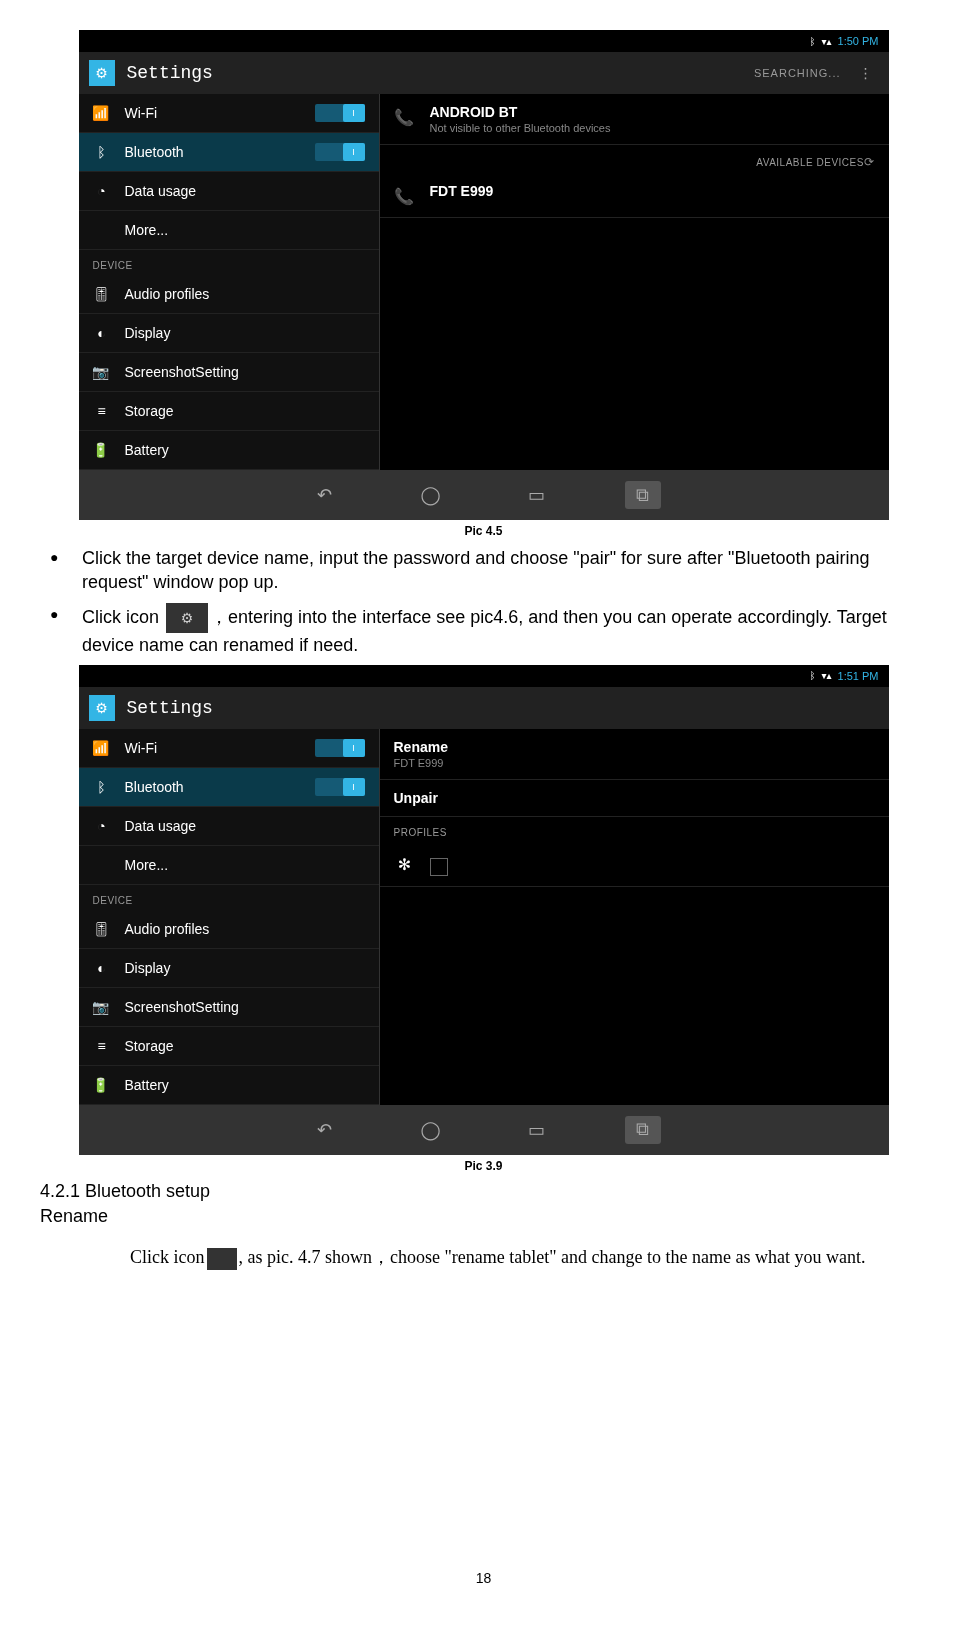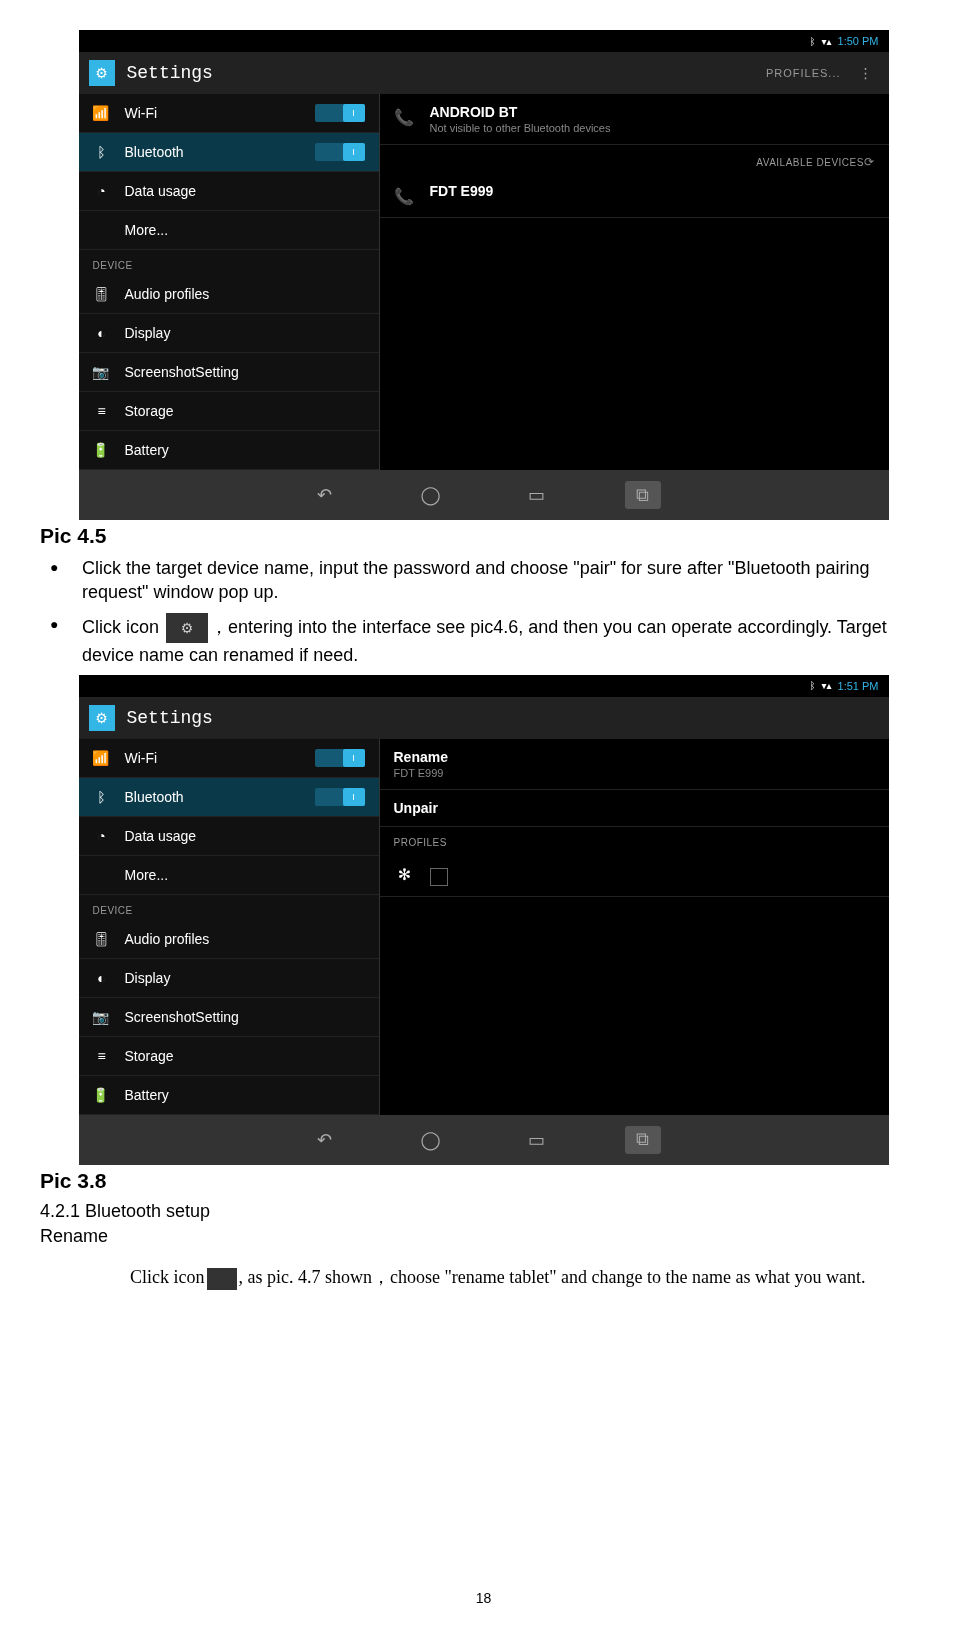--- a/index.html
+++ b/index.html
@@ -166,22 +166,23 @@
     align-items: center;
     justify-content: center;
     color: #aaa;
     font-size: 18px;
   }
   .nav-btn.active {
     background: #555;
     border-radius: 3px;
   }
   .caption {
+    text-align: center;
     font-weight: bold;
-    font-size: 21px;
+    font-size: 12px;
     margin: 4px 0 8px 0;
   }
   ul.bullets {
     list-style: none;
     padding: 0;
     margin: 0 0 8px 0;
   }
   ul.bullets > li {
     position: relative;
     padding-left: 42px;
@@ -237,21 +238,21 @@
 
 <div class="screenshot">
   <div class="status-bar">
     <span>ᛒ</span>
     <span>▾▴</span>
     <span class="time">1:50 PM</span>
   </div>
   <div class="header-bar">
     <span class="header-icon">⚙</span>
     <span class="header-title">Settings</span>
-    <span class="searching">PROFILES...</span>
+    <span class="searching">SEARCHING...</span>
     <span class="more-dots">⋮</span>
   </div>
   <div class="content-row">
     <div class="sidebar">
       <div class="side-item">
         <span class="icon">📶</span>
         <span class="label">Wi-Fi</span>
         <span class="toggle on">
             <span class="knob">I</span>
           </span>
@@ -410,21 +411,21 @@
   <div class="nav-bar">
     <span class="nav-spacer"></span>
     <span class="nav-btn">↶</span>
     <span class="nav-btn">◯</span>
     <span class="nav-btn">▭</span>
     <span class="nav-btn active">⧉</span>
     <span class="nav-spacer"></span>
   </div>
 </div>
 
-<div class="caption">Pic 3.8</div>
+<div class="caption">Pic 3.9</div>
 
 <div class="section-title">4.2.1 Bluetooth setup</div>
 <div class="section-title">Rename</div>
 
 <p class="indent-para">
   <span>Click icon</span><span class="inline-icon small">⋮</span><span>, as pic. 4.7 shown，choose "rename tablet" and change to the name as what you want.</span>
 </p>
 
 <div class="page-number">18</div>
 

